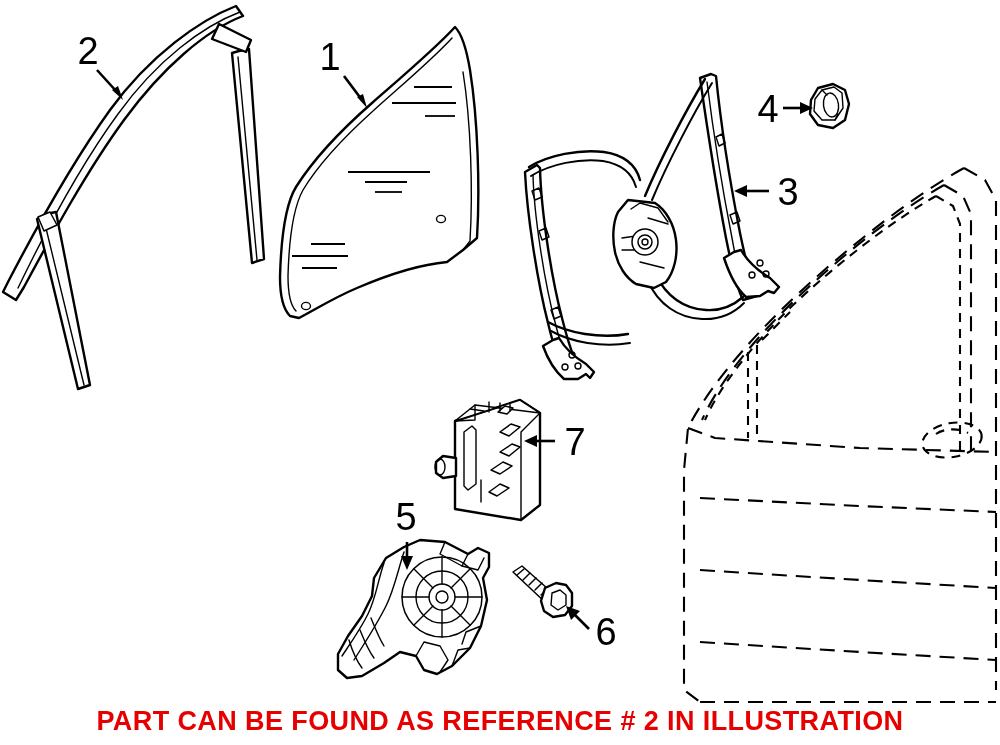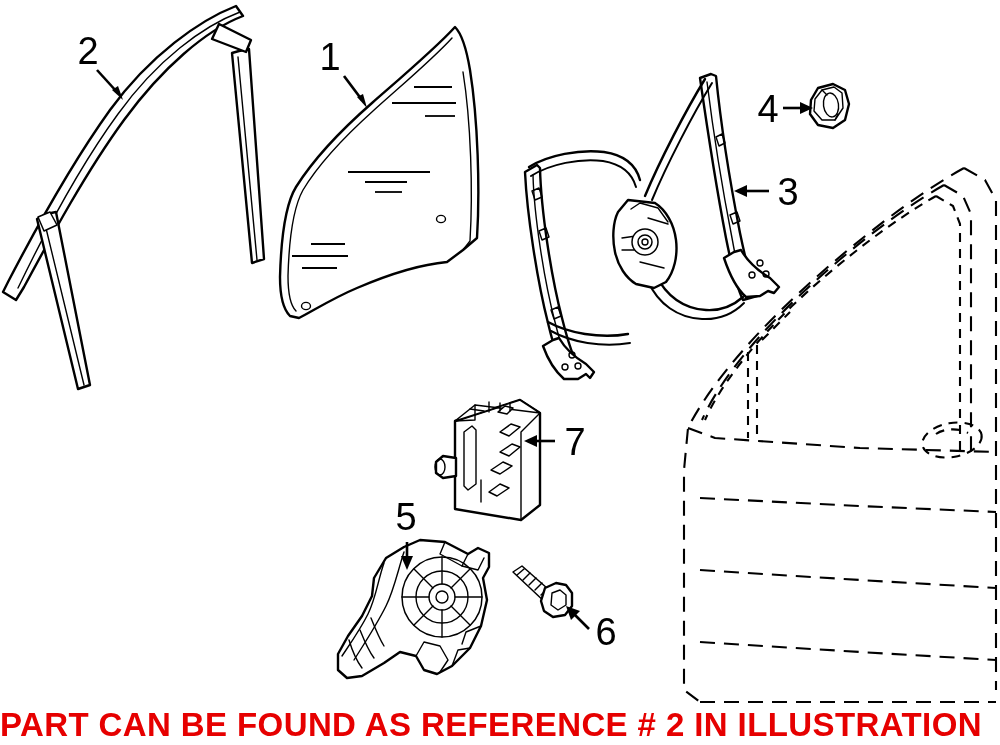--- a/index.html
+++ b/index.html
@@ -84,25 +84,25 @@
   .callout-num {
     font-family: "Liberation Sans", sans-serif;
     font-size: 38px;
     font-weight: 400;
     fill: #000000;
     dominant-baseline: alphabetic;
   }
   .caption-text {
     position: absolute;
     left: 0;
-    width: 804px;
+    width: 1000px;
     top: 706px;
     text-align: center;
     font-family: "Liberation Sans", sans-serif;
-    font-size: 33px;
+    font-size: 27px;
     font-weight: bold;
     letter-spacing: 0.4px;
     color: #e60000;
     white-space: nowrap;
   }
 </style>
 </head>
 <body>
 
 <div id="diagram-root">

